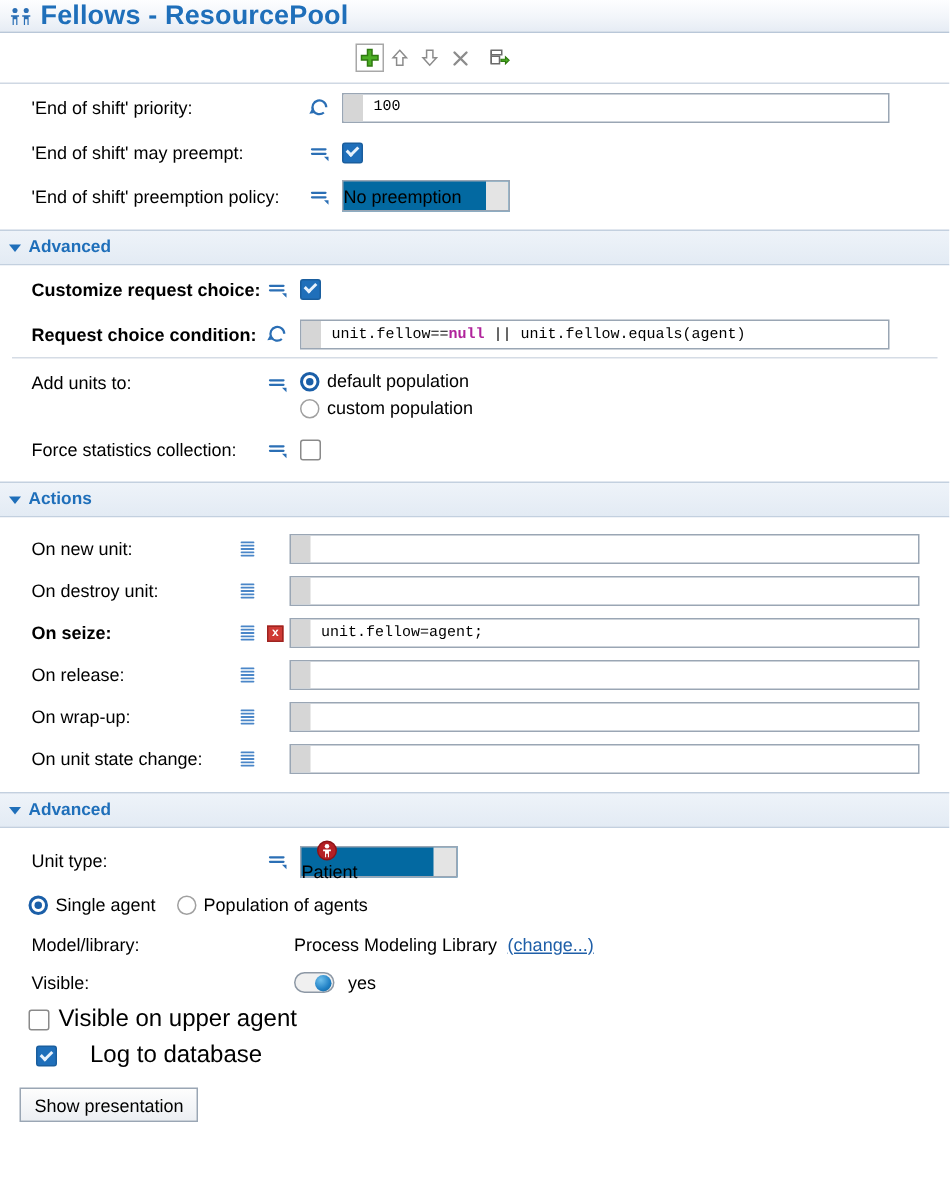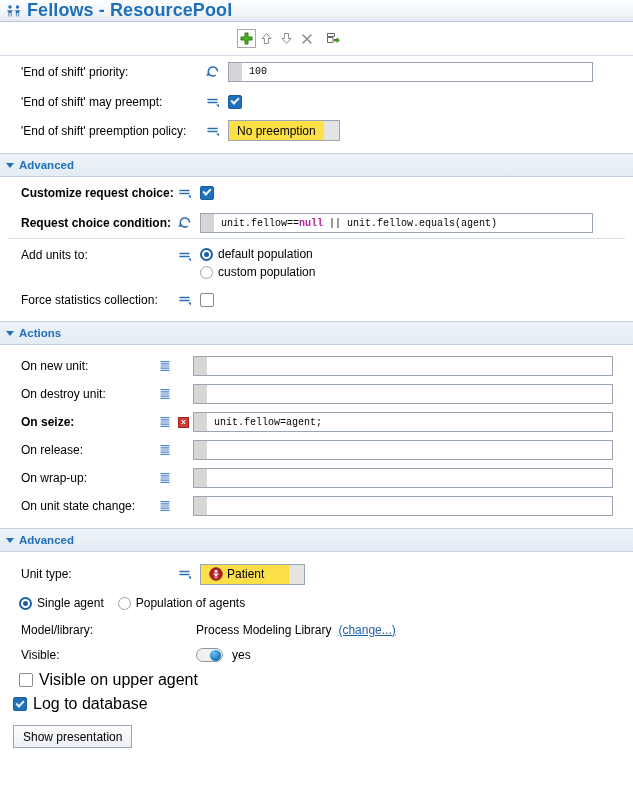--- a/index.html
+++ b/index.html
@@ -135,37 +135,37 @@
   }
   .kw-null { color: #b0239b; font-weight: bold; }
   .f-w-365 { width: 365px; }
   .f-w-393 { width: 393px; }
   .f-w-420 { width: 420px; }
 
   
   .combo {
     height: 21px;
     border: 1px solid #9aa6b4;
-    background: #fde047;
+    background: #0369a1;
     display: flex;
     align-items: center;
     justify-content: space-between;
     font-size: 12px;
-    padding-left: 8px;
+    padding-left: 0;
   }
   .combo .ctext { white-space: nowrap; }
   .combo .carrow {
     width: 15px; height: 100%;
     background: #e4e4e4;
     flex: none;
     margin-left: 6px;
   }
   .combo-w-112 { width: 112px; }
   .combo-w-105 { width: 105px; }
-  .combo .citem { display: flex; align-items: center; }
+  .combo .citem { display: flex; align-items: center; flex-direction: column; }
   .citem-icon { width: 14px; height: 14px; margin-right: 4px; flex: none; }
 
   
   .cb {
     width: 14px; height: 14px;
     border-radius: 2px;
     flex: none;
     display: flex; align-items: center; justify-content: center;
   }
   .cb.on { background: #1f6fba; border: 1px solid #1a5e9e; }
@@ -586,21 +586,21 @@
       <span class="knob"></span>
     </span>
     <span class="row-label" style="margin-left:9px;">yes</span>
   </div>
 
   <div class="checkrow" style="padding-left:19px;">
     <span class="cb off"></span>
     <span>Visible on upper agent</span>
   </div>
 
-  <div class="checkrow" style="padding-left:13px;">
+  <div class="checkrow" style="padding-left:24px;gap:16px;">
     <span class="cb on"></span>
     <span>Log to database</span>
   </div>
 
   <div style="padding-left:13px; padding-top:9px;">
     <span class="btn">Show presentation</span>
   </div>
 </div>
 
 </body></html>

